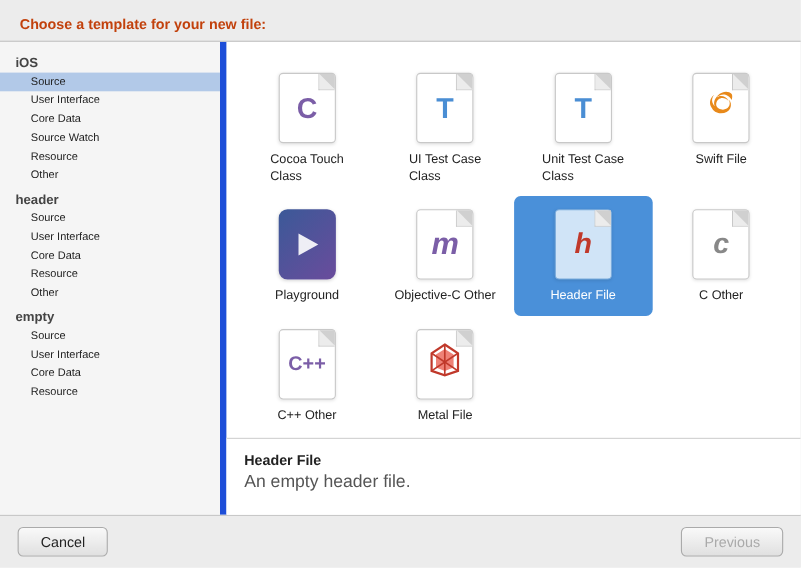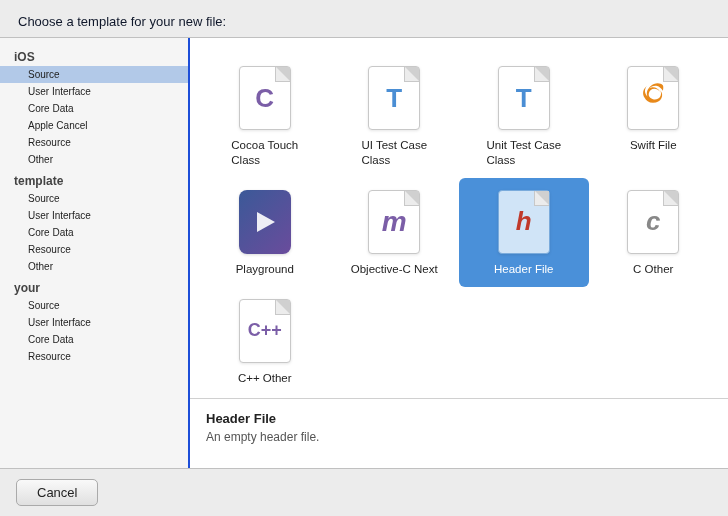--- a/index.html
+++ b/index.html
@@ -11,36 +11,37 @@
       font-family: -apple-system, "Helvetica Neue", Arial, sans-serif;
       font-size: 13px;
       color: #222;
       display: flex;
       flex-direction: column;
     }
 
     .dialog-header {
       padding: 14px 18px 8px;
       font-size: 13px;
-      color: #0f172a;
+      color: #c2410c;
+      font-weight: bold;
     }
 
     .dialog-body {
       display: flex;
       flex: 1;
       border-top: 1px solid #c0c0c0;
       border-bottom: 1px solid #c0c0c0;
       overflow: hidden;
     }
 
     
     .sidebar {
-      width: 190px;
+      width: 206px;
       background: #f5f5f5;
-      border-right: 2px solid #1d4ed8;
+      border-right: 6px solid #1d4ed8;
       overflow-y: auto;
       padding: 6px 0;
       flex-shrink: 0;
     }
 
     .sidebar-group-label {
       font-size: 12px;
       font-weight: 600;
       color: #444;
       padding: 6px 14px 2px;
@@ -173,21 +174,21 @@
     }
 
     .description-title {
       font-size: 13px;
       font-weight: 600;
       margin-bottom: 4px;
       color: #222;
     }
 
     .description-text {
-      font-size: 12px;
+      font-size: 16px;
       color: #555;
     }
 
     
     .dialog-footer {
       display: flex;
       justify-content: space-between;
       align-items: center;
       padding: 10px 16px;
       gap: 10px;
@@ -236,32 +237,32 @@
 </div>
 
 <div class="dialog-body">
 
   <div class="sidebar">
 
     <div class="sidebar-group-label">iOS</div>
     <div class="sidebar-item selected">Source</div>
     <div class="sidebar-item">User Interface</div>
     <div class="sidebar-item">Core Data</div>
-    <div class="sidebar-item">Apple Cancel</div>
+    <div class="sidebar-item">Source Watch</div>
     <div class="sidebar-item">Resource</div>
     <div class="sidebar-item">Other</div>
 
-    <div class="sidebar-group-label">template</div>
+    <div class="sidebar-group-label">header</div>
     <div class="sidebar-item">Source</div>
     <div class="sidebar-item">User Interface</div>
     <div class="sidebar-item">Core Data</div>
     <div class="sidebar-item">Resource</div>
     <div class="sidebar-item">Other</div>
 
-    <div class="sidebar-group-label">your</div>
+    <div class="sidebar-group-label">empty</div>
     <div class="sidebar-item">Source</div>
     <div class="sidebar-item">User Interface</div>
     <div class="sidebar-item">Core Data</div>
     <div class="sidebar-item">Resource</div>
   </div>
 
   <div class="main-content">
     <div class="file-grid">
 
       <div class="file-item">
@@ -314,21 +315,21 @@
         </div>
         <span class="file-label">Playground</span>
       </div>
 
       <div class="file-item">
         <div class="file-icon">
           <div class="doc-shape">
             <span class="icon-symbol icon-purple" style="font-size:28px; font-style:italic;">m</span>
           </div>
         </div>
-        <span class="file-label">Objective-C Next</span>
+        <span class="file-label">Objective-C Other</span>
       </div>
 
       <div class="file-item selected">
         <div class="file-icon">
           <div class="doc-shape" style="background:#d0e4f7; border-color:#7aabdc;">
             <span class="icon-symbol icon-red" style="font-style:italic;">h</span>
           </div>
         </div>
         <span class="file-label">Header File</span>
       </div>
@@ -344,26 +345,43 @@
 
       <div class="file-item">
         <div class="file-icon">
           <div class="doc-shape">
             <span class="icon-symbol icon-purple" style="font-size:18px; font-weight:900;">C++</span>
           </div>
         </div>
         <span class="file-label">C++ Other</span>
       </div>
 
+      <div class="file-item">
+        <div class="file-icon">
+          <div class="doc-shape">
+            <span class="icon-symbol">
+              <svg width="28" height="32" viewBox="0 0 28 32">
+                <path d="M14,2 L26,10 L26,26 L14,30 L2,26 L2,10 Z" fill="none" stroke="#c0392b" stroke-width="2"></path>
+                <path d="M14,6 L22,11 L22,23 L14,26 L6,23 L6,11 Z" fill="#e74c3c" opacity="0.7"></path>
+                <line x1="14" y1="2" x2="14" y2="30" stroke="#c0392b" stroke-width="1.5"></line>
+                <line x1="2" y1="10" x2="26" y2="26" stroke="#c0392b" stroke-width="1.5"></line>
+                <line x1="26" y1="10" x2="2" y2="26" stroke="#c0392b" stroke-width="1.5"></line>
+              </svg>
+            </span>
+          </div>
+        </div>
+        <span class="file-label">Metal File</span>
+      </div>
 
     </div>
 
     <div class="description-panel">
       <div class="description-title">Header File</div>
       <div class="description-text">An empty header file.</div>
     </div>
   </div>
 </div>
 
 <div class="dialog-footer">
   <button class="btn">Cancel</button>
   <div style="flex:1"></div>
+  <button class="btn btn-disabled" disabled="">Previous</button>
 </div>
 
 </body></html>

